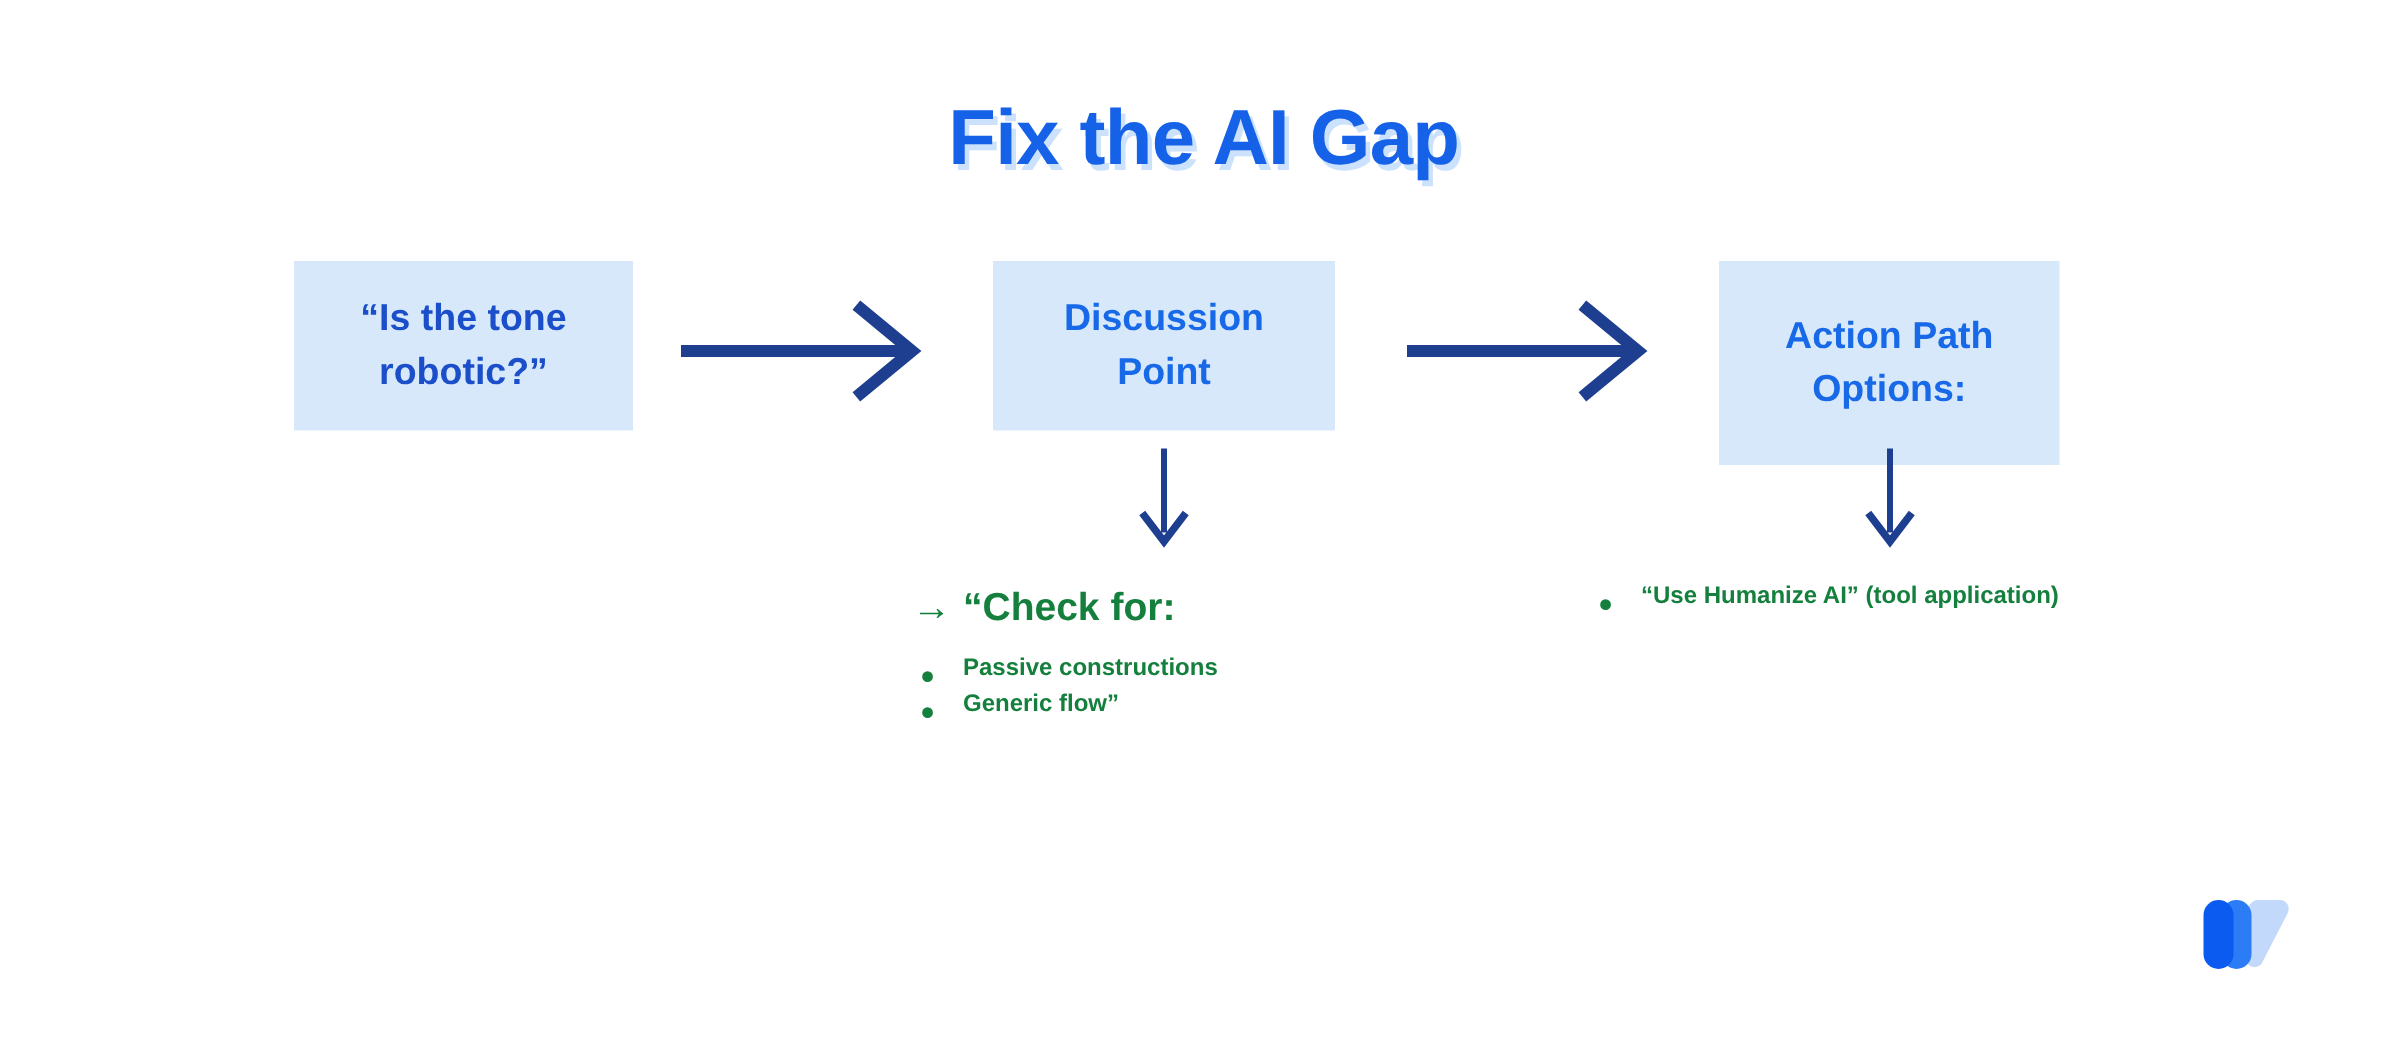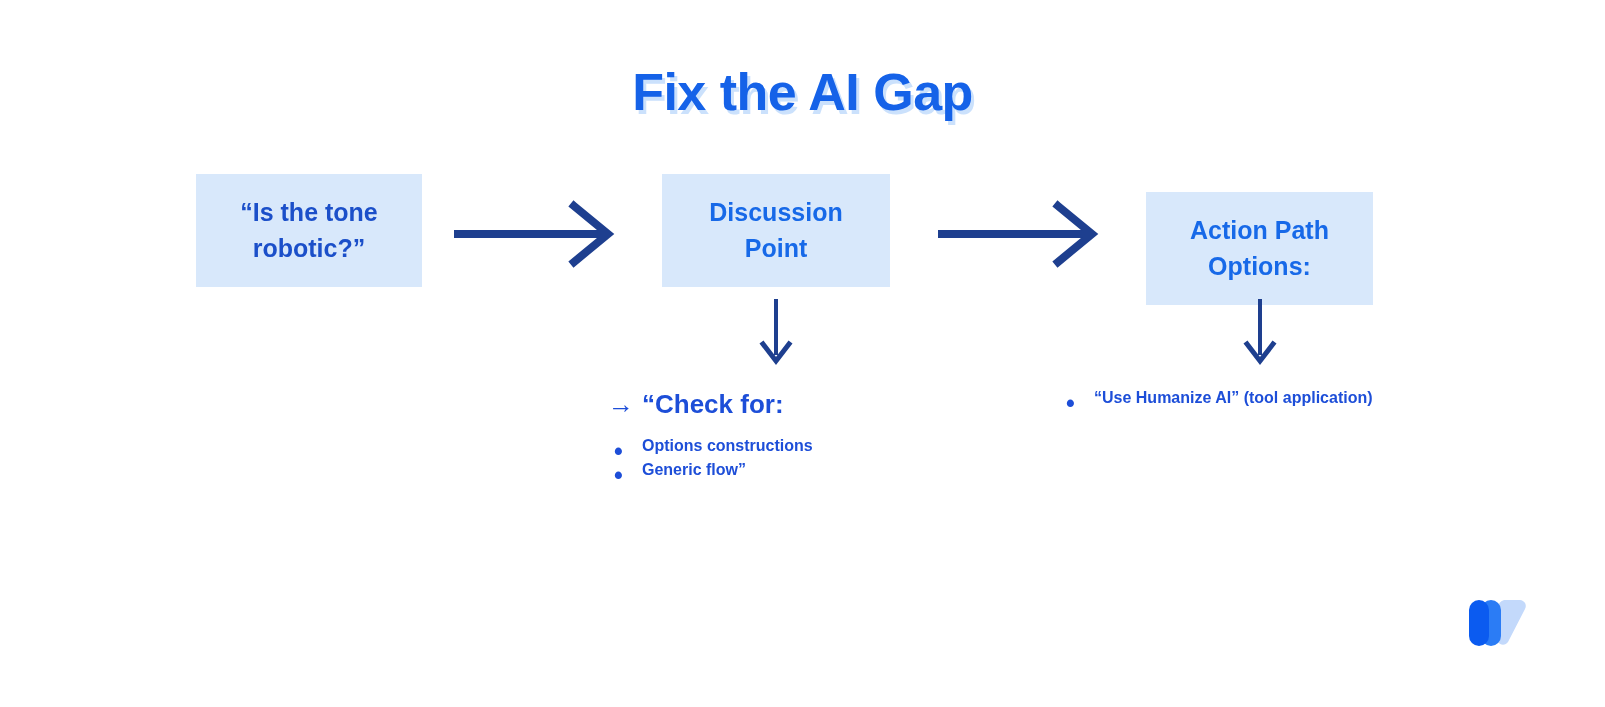--- a/index.html
+++ b/index.html
@@ -50,38 +50,37 @@
 
   #box-question {
     left: 196px;  top: 174px;  width: 226px; height: 113px;
     color: #1b4fc9;
   }
   #box-discussion {
     left: 662px;  top: 174px;  width: 228px; height: 113px;
     color: #1769e8;
   }
   #box-action {
-    left: 1146px; top: 174px;  width: 227px; height: 113px;
+    left: 1146px; top: 174px;  width: 227px; height: 136px;
     color: #1769e8;
-    margin-top: 18px;
   }
 
   
   .arrow-h { position: absolute; }
   #arrow-1 { left: 452px; top: 200px; }
   #arrow-2 { left: 936px; top: 200px; }
 
   .arrow-v { position: absolute; }
   #arrow-down-1 { left: 756px;  top: 297px; }
   #arrow-down-2 { left: 1240px; top: 297px; }
 
   
   .detail-col {
     position: absolute;
-    color: #1d4ed8;
+    color: #15803d;
     font-weight: bold;
   }
 
   #col-middle { left: 608px;  top: 387px; width: 350px; }
   #col-right  { left: 1060px; top: 387px; width: 356px; }
 
   .lead-line {
     font-size: 26px;
     line-height: 1.32;
     margin-bottom: 14px;
@@ -161,21 +160,21 @@
       <path d="M20 2 V58" stroke="#1e3f8f" stroke-width="4" fill="none"></path>
       <path d="M7 47 L20 64 L33 47" stroke="#1e3f8f" stroke-width="5" fill="none" stroke-linecap="square" stroke-linejoin="miter"></path>
     </svg>
   </div>
 
   <div class="detail-col" id="col-middle">
     <div class="lead-line">
       <span class="lead-arrow">→</span><span>“Check for:</span>
     </div>
     <ul class="detail-list">
-      <li>Options constructions</li>
+      <li>Passive constructions</li>
       <li>Generic flow”</li>
     </ul>
   </div>
 
   <div class="detail-col" id="col-right">
     <ul class="detail-list">
       <li>“Use Humanize AI” (tool application)</li>
     </ul>
   </div>
 

